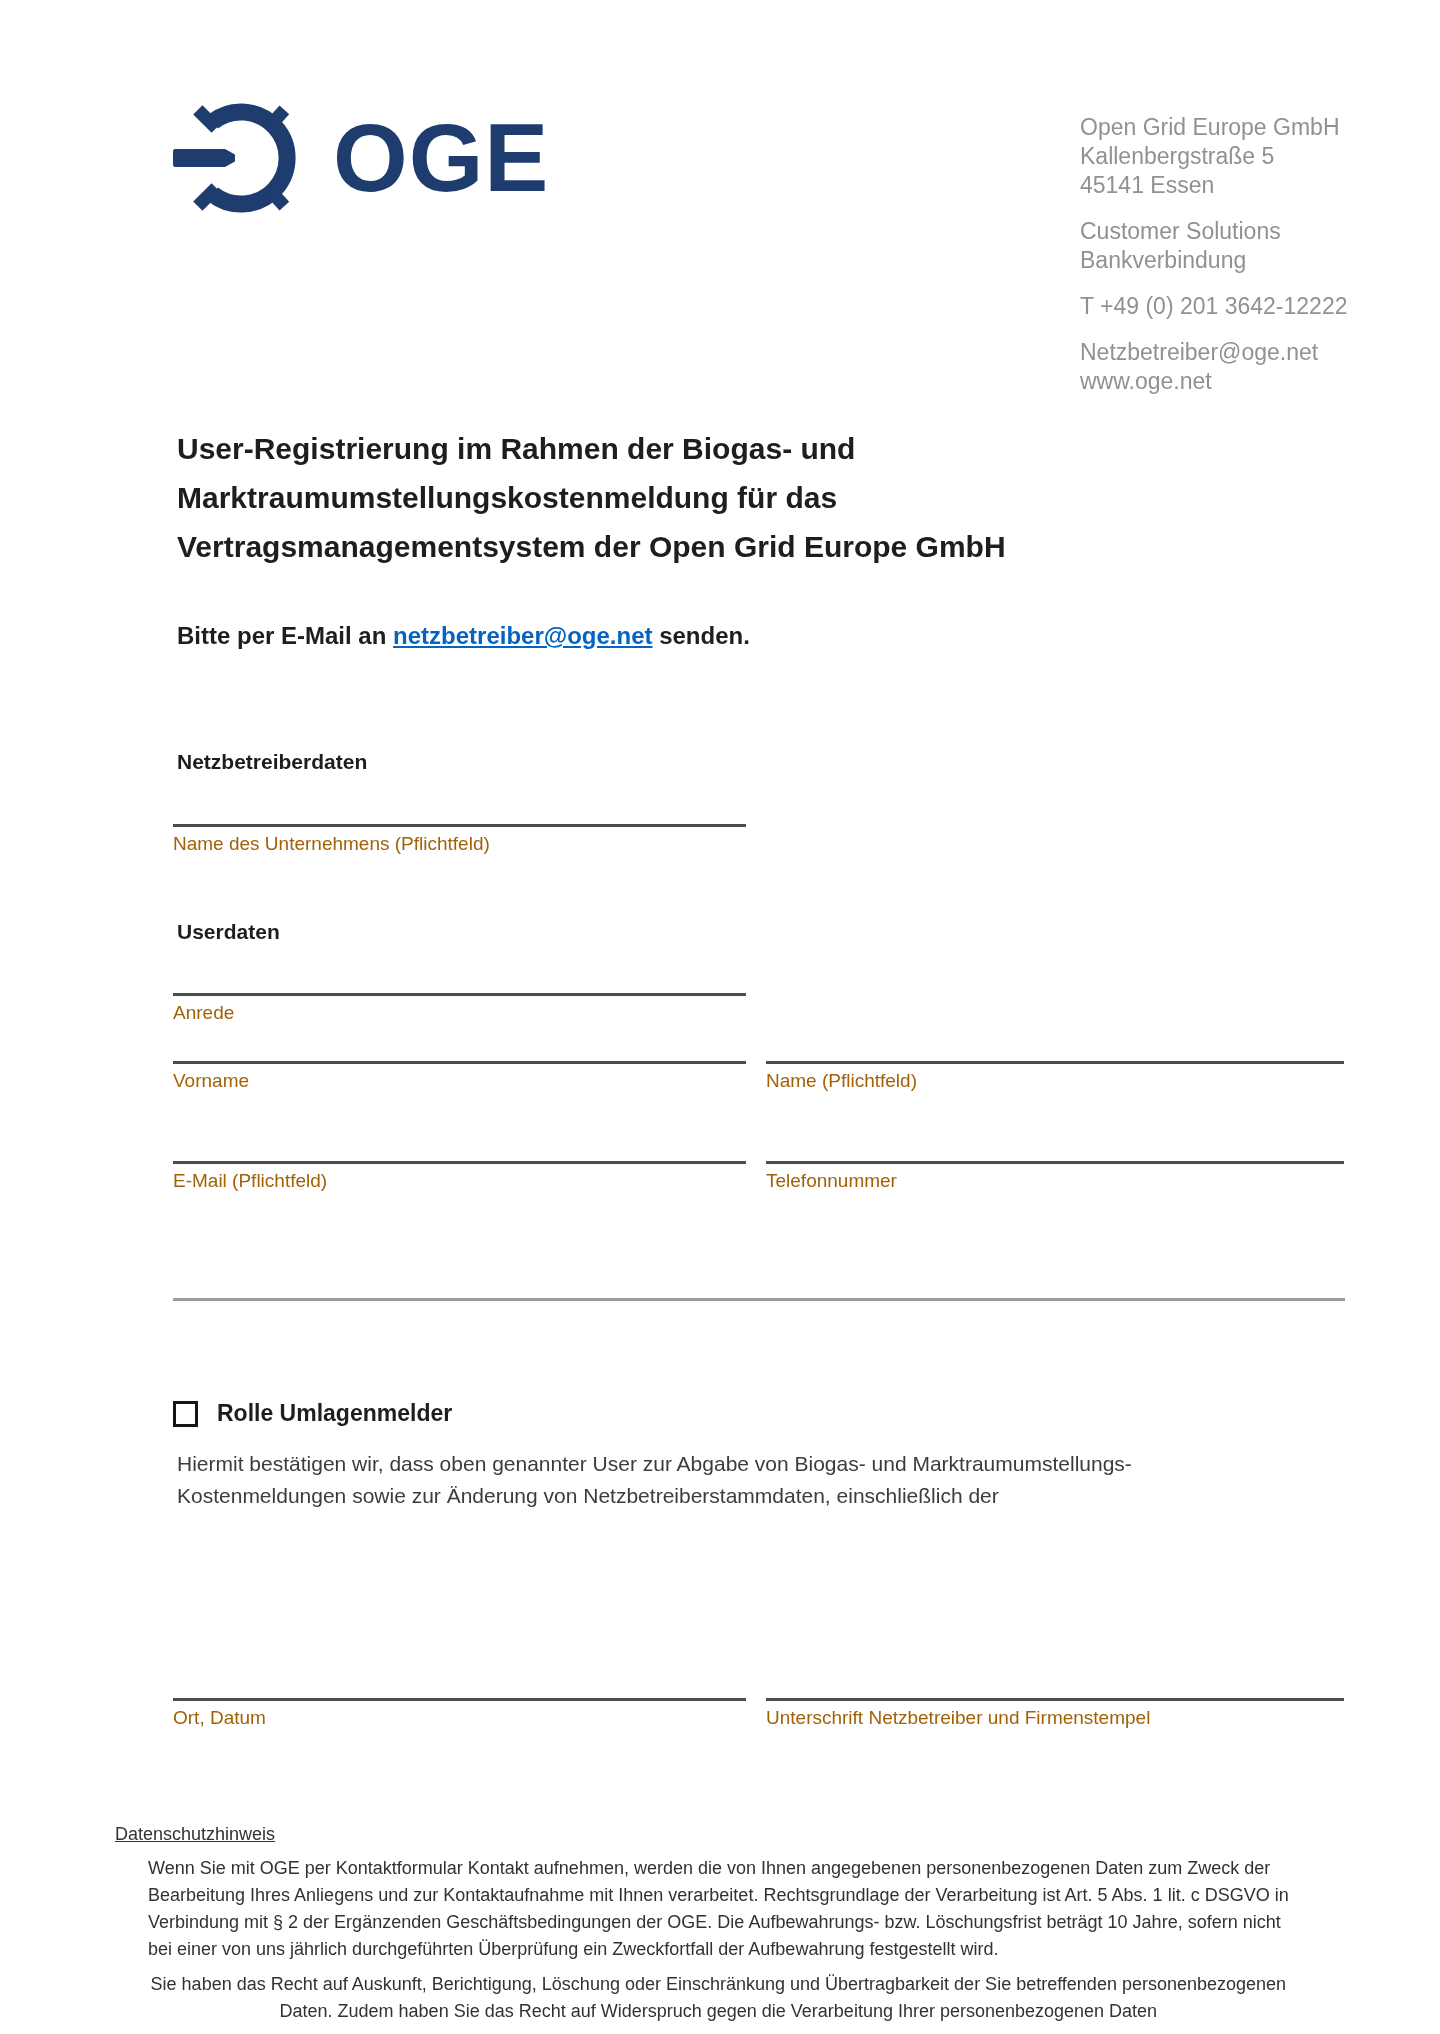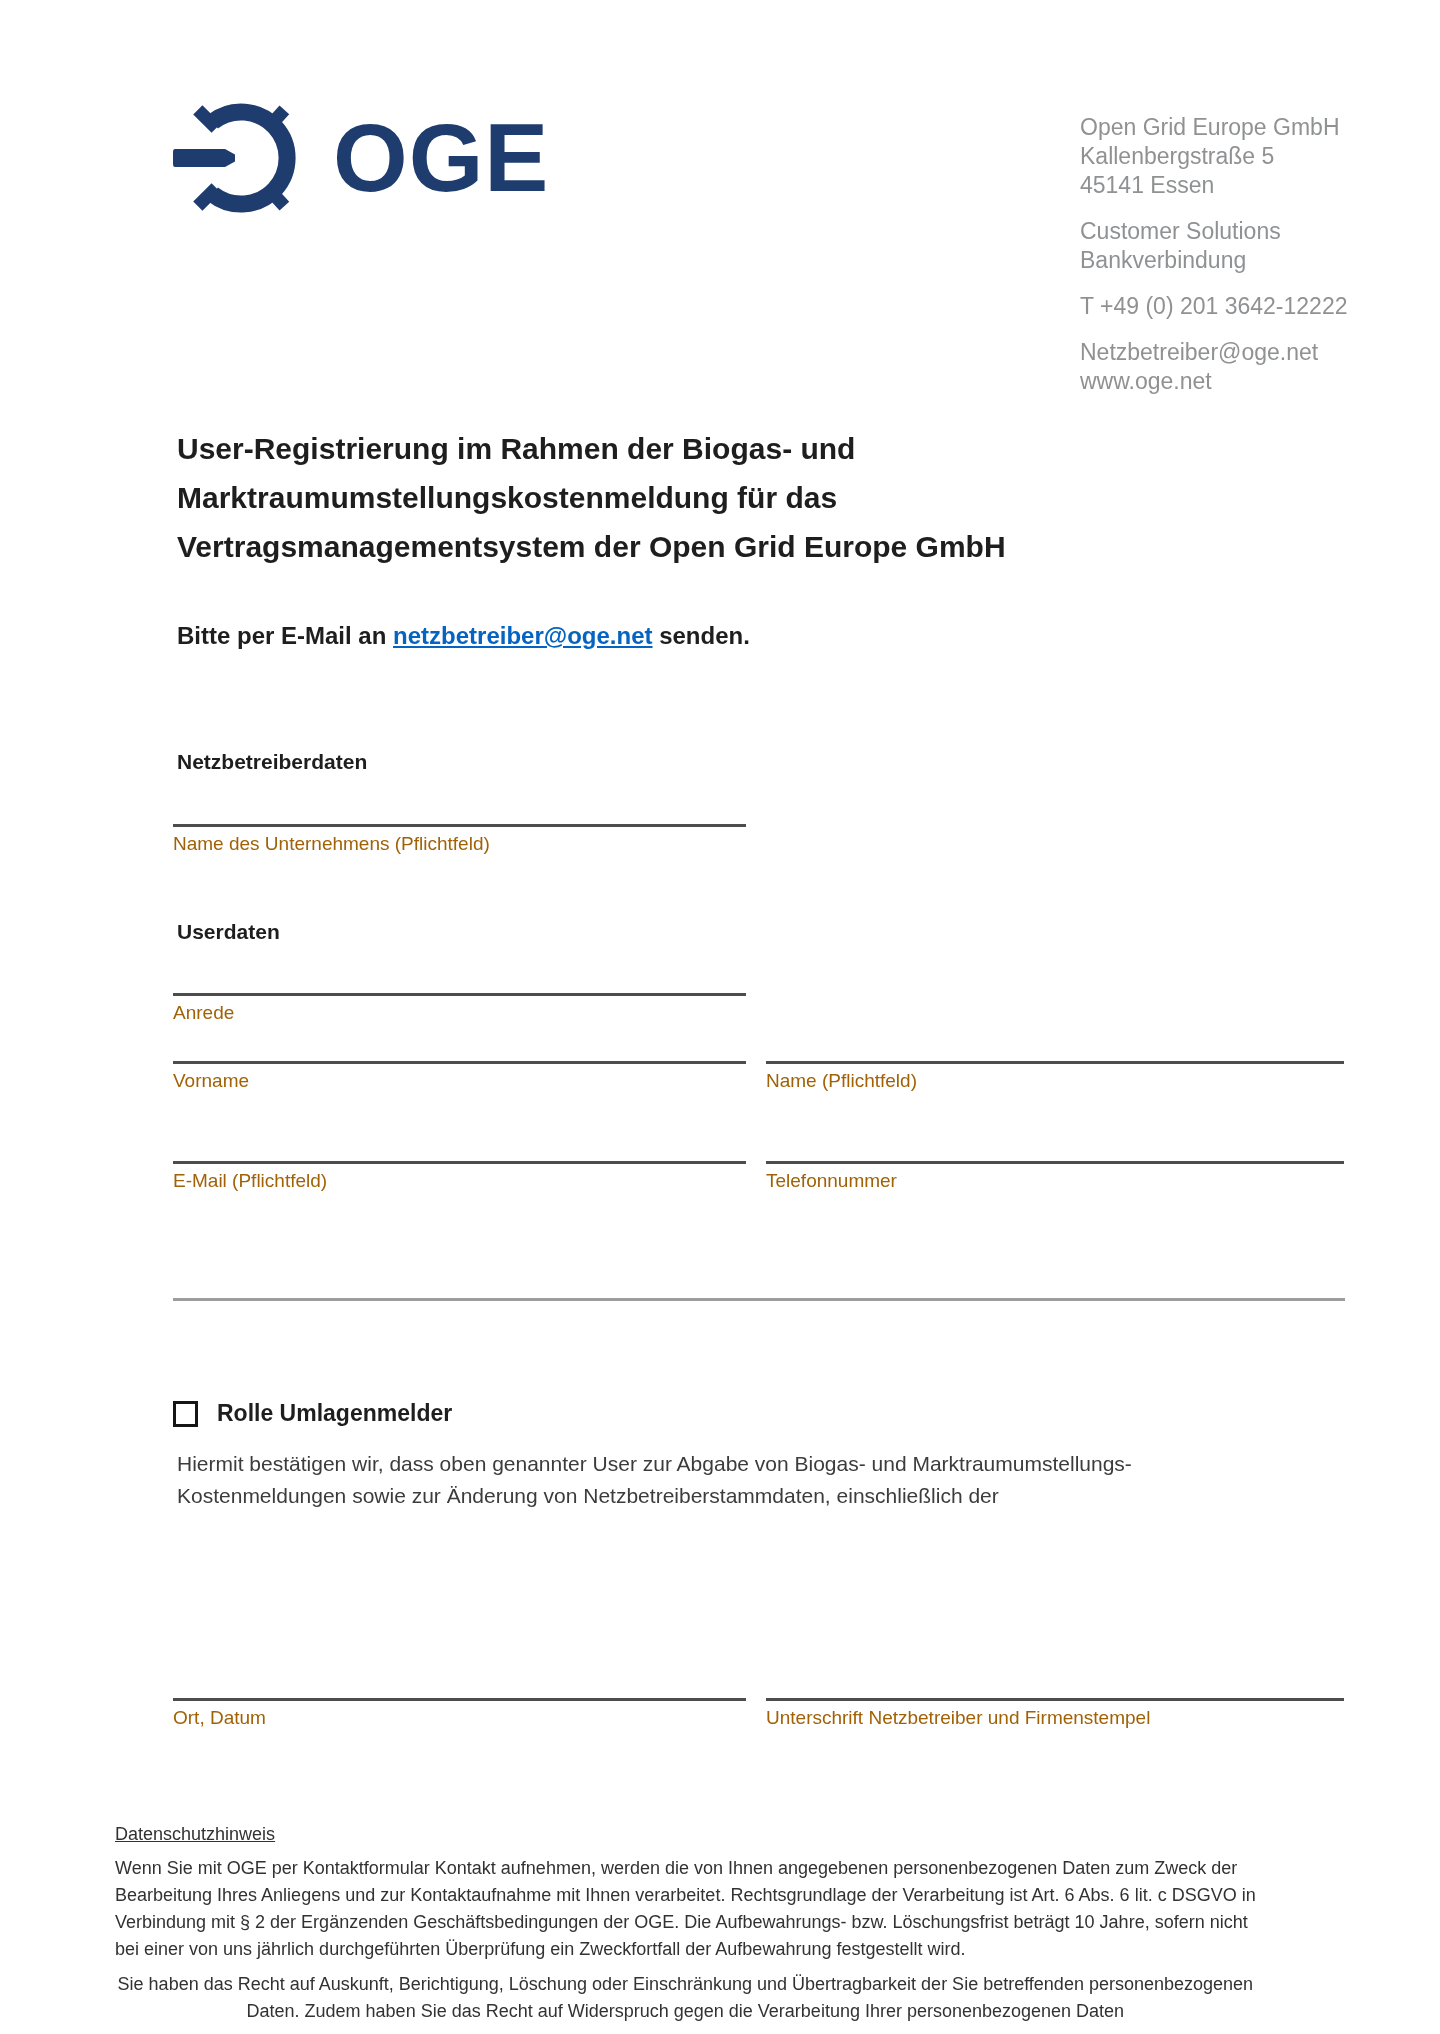--- a/index.html
+++ b/index.html
@@ -75,21 +75,21 @@
   .confirm {
     position: absolute; left: 177px; top: 1448px;
     font-size: 21px; color: #3c3c3c; line-height: 32px; white-space: nowrap;
   }
 
   
   .privacy { position: absolute; left: 115px; top: 1824px; font-size: 18px; color: #323232; }
   .privacy-heading { text-decoration: underline; margin-bottom: 10px; white-space: nowrap; }
   .privacy .para { line-height: 27px; }
   .privacy .para + .para { margin-top: 8px; text-align: center; }
-  .privacy .line { white-space: nowrap; }
+  .privacy .line { white-space: nowrap; margin-left: 33px; }
 </style>
 </head>
 <body>
 
 <div class="page">
 
   <div class="logo">
     <svg class="logo-icon" viewBox="0 0 128 120" xmlns="http://www.w3.org/2000/svg">
 
       <path d="M 39.7 23.8 A 46 46 0 1 1 39.7 96.2" fill="none" stroke="#1f3c6e" stroke-width="17" stroke-linecap="butt"></path>
@@ -187,21 +187,21 @@
 
   <div class="field f-unterschrift">
     <div class="rule"></div>
     <div class="flabel">Unterschrift Netzbetreiber und Firmenstempel</div>
   </div>
 
   <div class="privacy">
     <div class="privacy-heading">Datenschutzhinweis</div>
     <div class="para">
       <div class="line">Wenn Sie mit OGE per Kontaktformular Kontakt aufnehmen, werden die von Ihnen angegebenen personenbezogenen Daten zum Zweck der</div>
-      <div class="line">Bearbeitung Ihres Anliegens und zur Kontaktaufnahme mit Ihnen verarbeitet. Rechtsgrundlage der Verarbeitung ist Art. 6 Abs. 6 lit. c DSGVO in</div>
+      <div class="line">Bearbeitung Ihres Anliegens und zur Kontaktaufnahme mit Ihnen verarbeitet. Rechtsgrundlage der Verarbeitung ist Art. 5 Abs. 1 lit. c DSGVO in</div>
       <div class="line">Verbindung mit § 2 der Ergänzenden Geschäftsbedingungen der OGE. Die Aufbewahrungs- bzw. Löschungsfrist beträgt 10 Jahre, sofern nicht</div>
       <div class="line">bei einer von uns jährlich durchgeführten Überprüfung ein Zweckfortfall der Aufbewahrung festgestellt wird.</div>
     </div>
     <div class="para">
       <div class="line">Sie haben das Recht auf Auskunft, Berichtigung, Löschung oder Einschränkung und Übertragbarkeit der Sie betreffenden personenbezogenen</div>
       <div class="line">Daten. Zudem haben Sie das Recht auf Widerspruch gegen die Verarbeitung Ihrer personenbezogenen Daten</div>
     </div>
   </div>
 
 </div>

